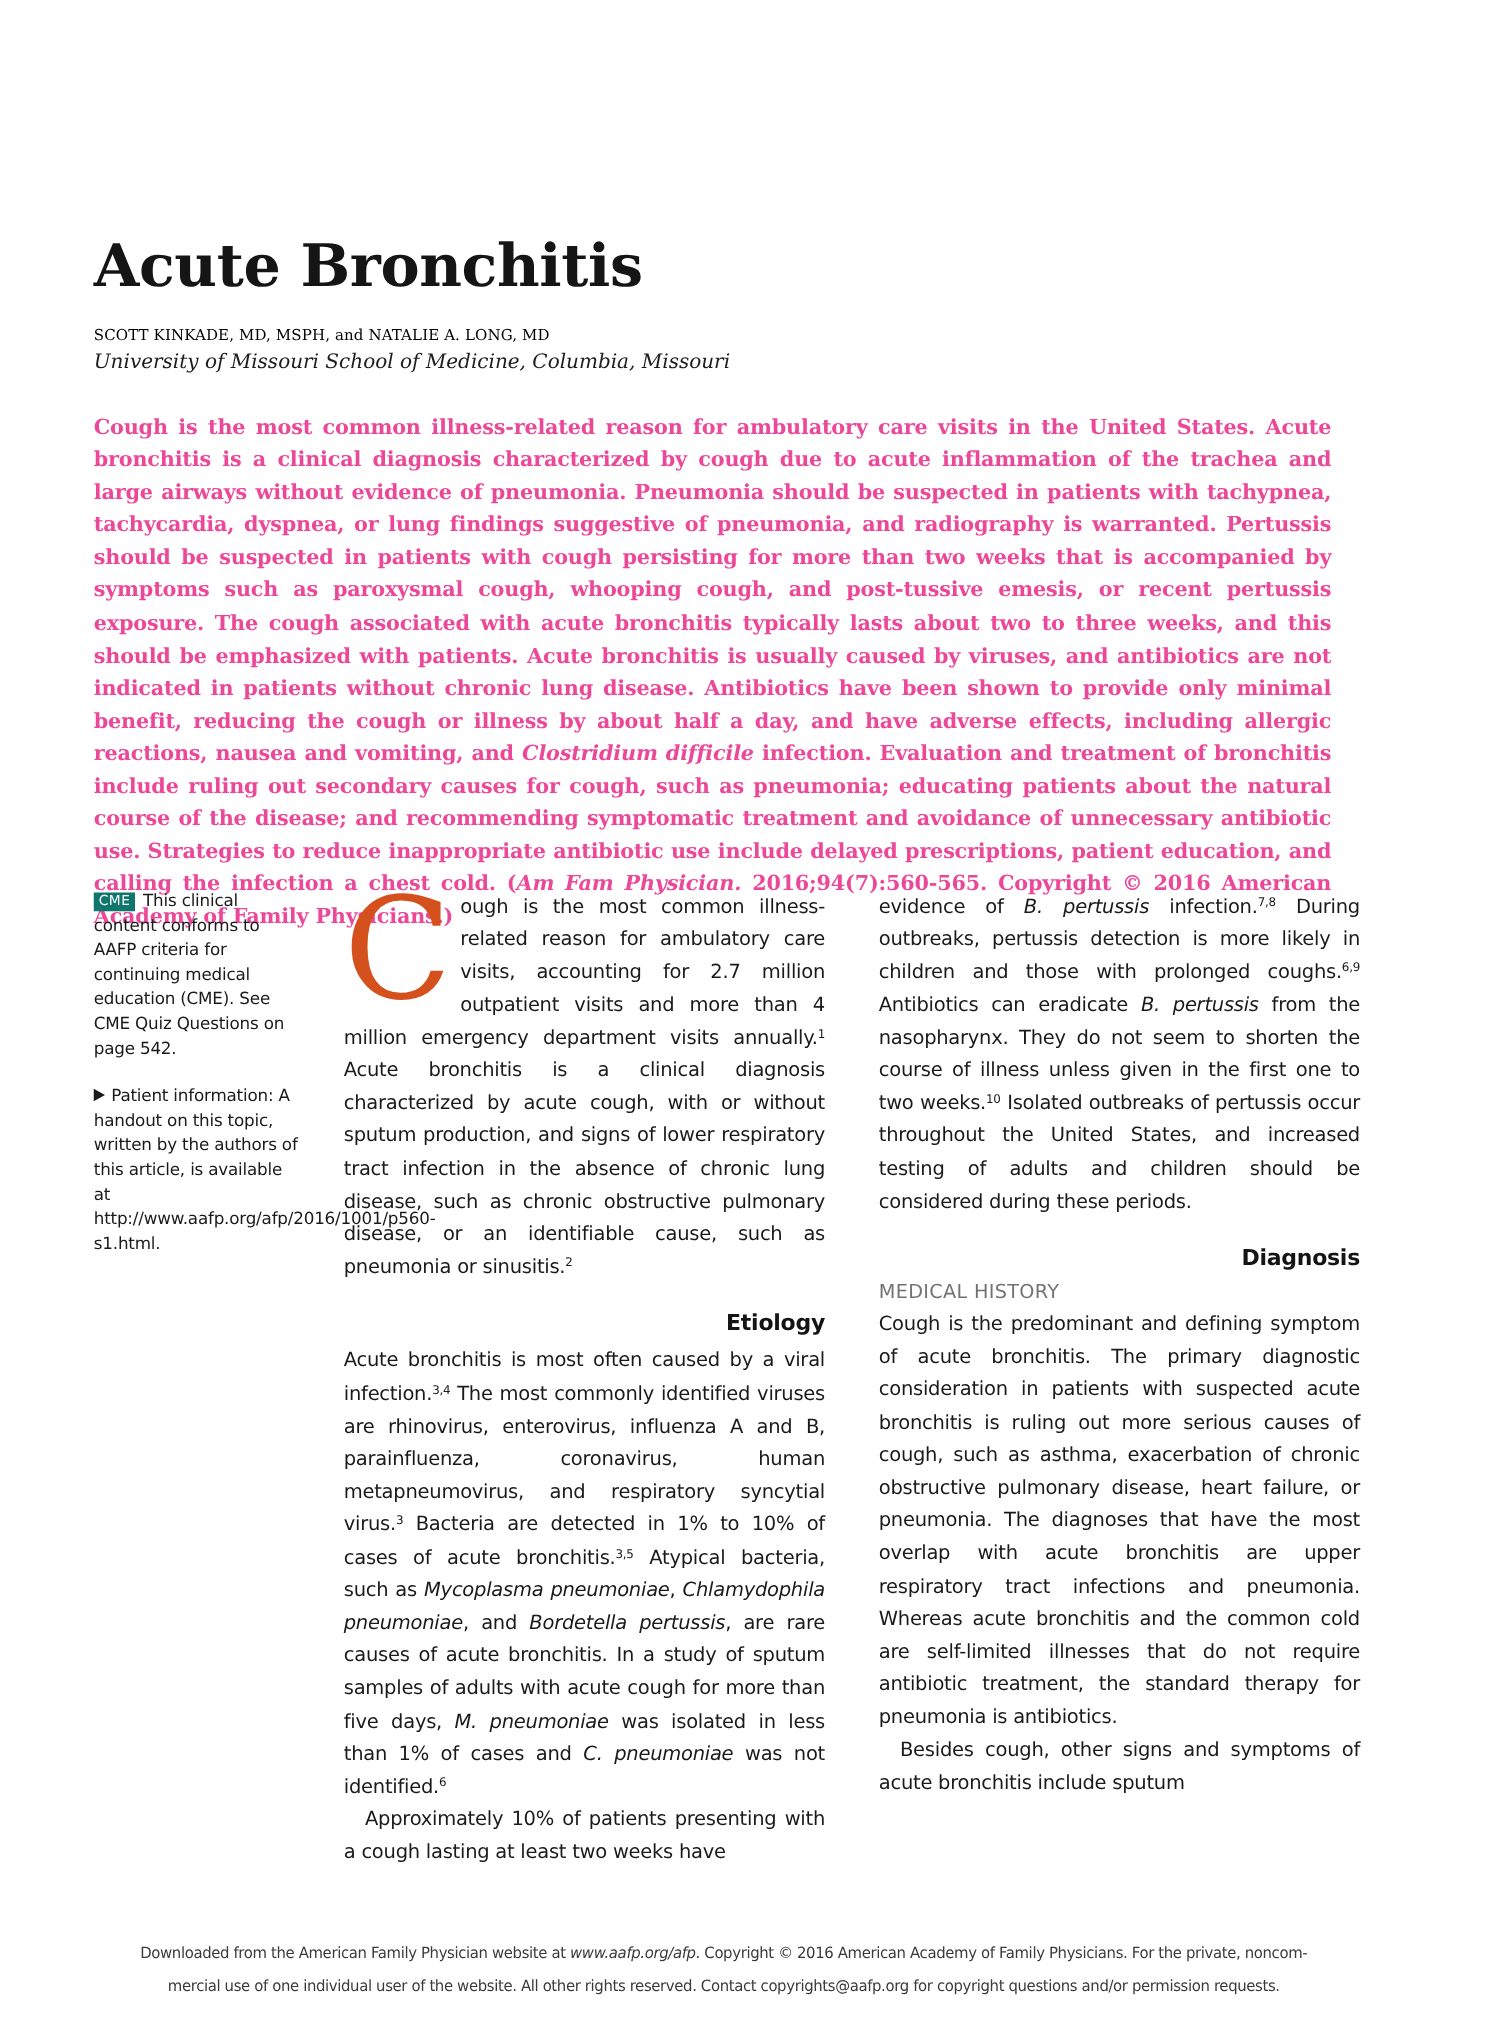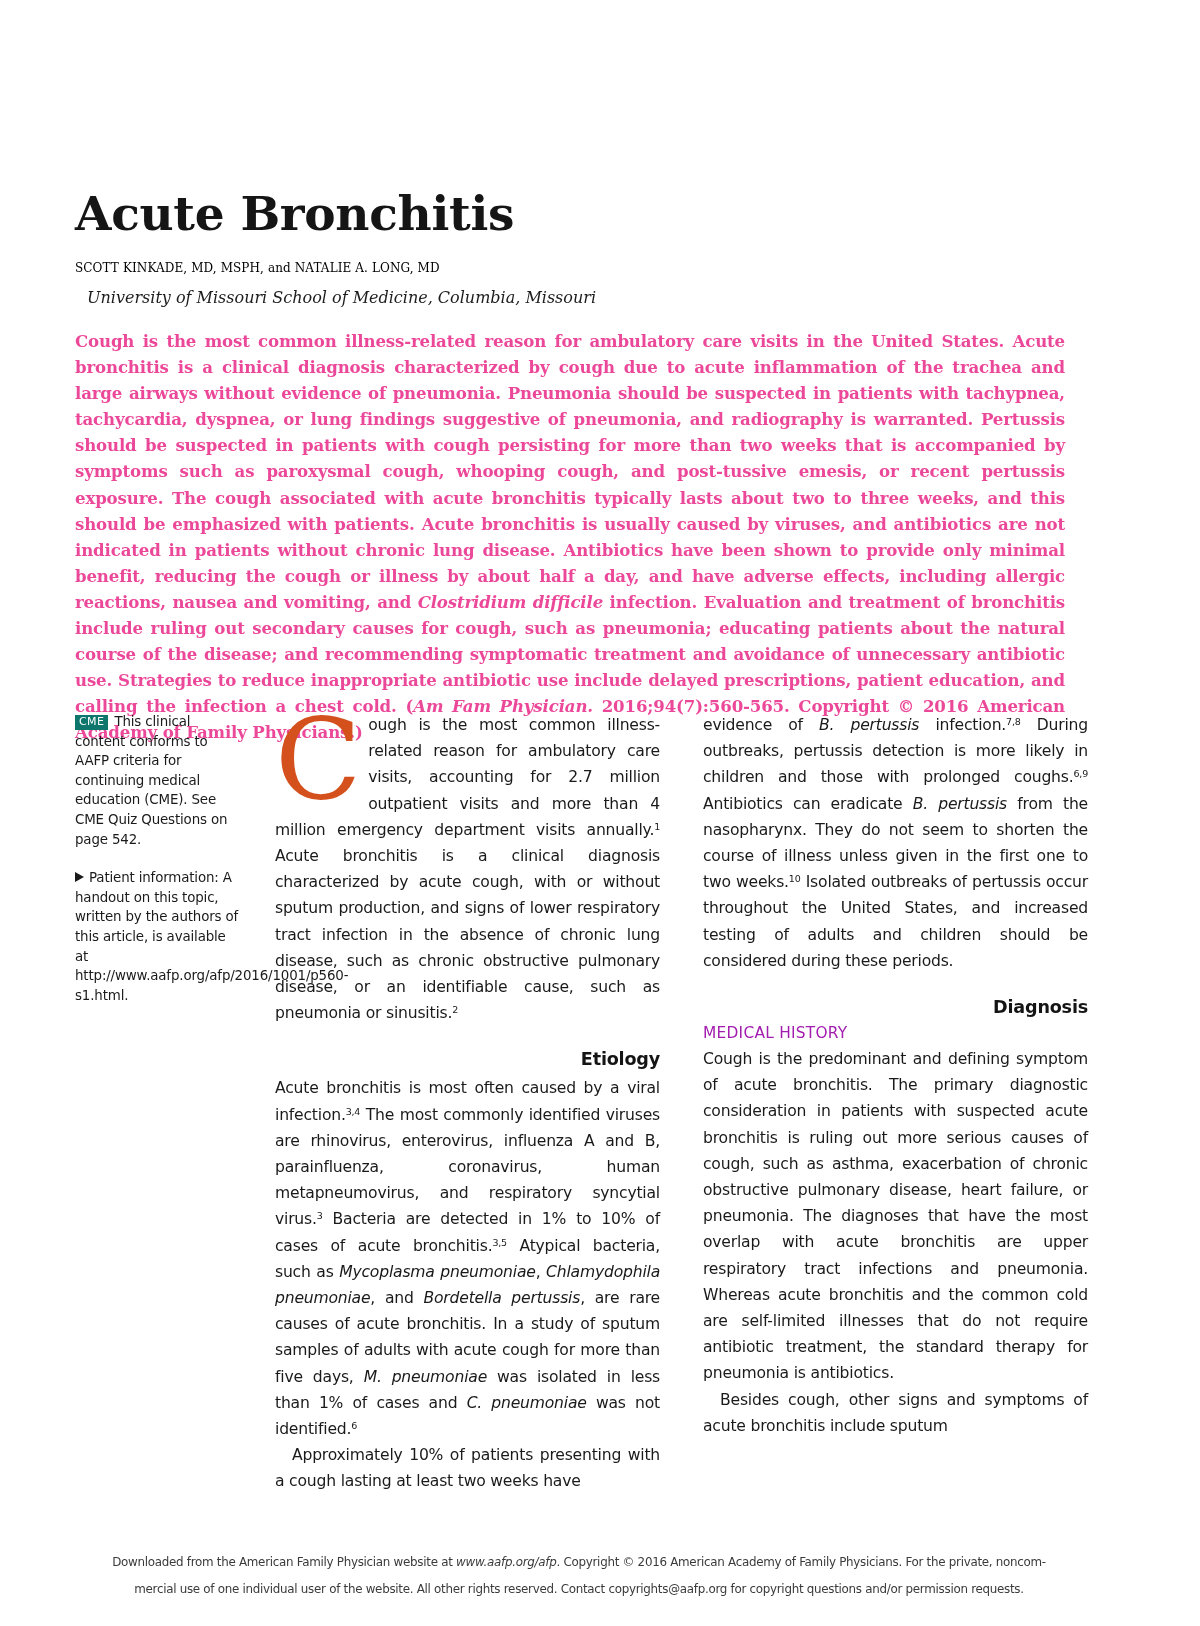--- a/index.html
+++ b/index.html
@@ -47,21 +47,21 @@
     color: #000000;
     margin: 0 0 3px 0;
     line-height: 1.25;
   }
   .affiliation {
     font-family: "DejaVu Serif", serif;
     font-size: 16px;
     font-style: italic;
     color: #1d1d1d;
     line-height: 1.25;
-    margin: 12px;
+    margin: 0;
   }
 
   
   .abstract {
     position: absolute;
     left: 75px;
     top: 328px;
     width: 990px;
     font-family: "DejaVu Serif", serif;
     font-weight: 700;
@@ -163,21 +163,21 @@
     margin: 22px 0 5px 0;
     letter-spacing: -0.2px;
     text-align: right;
   }
   .h3 {
     font-family: "DejaVu Sans", sans-serif;
     font-weight: 400;
     font-size: 15.4px;
     line-height: 21px;
     letter-spacing: 0.25px;
-    color: #a21caf;
+    color: #737373;
     margin: 2px 0 2px 0;
   }
 
   
   .dropcap-para { position: relative; }
   .dropcap {
     float: left;
     font-family: "DejaVu Serif", serif;
     font-weight: 400;
     font-size: 113px;

